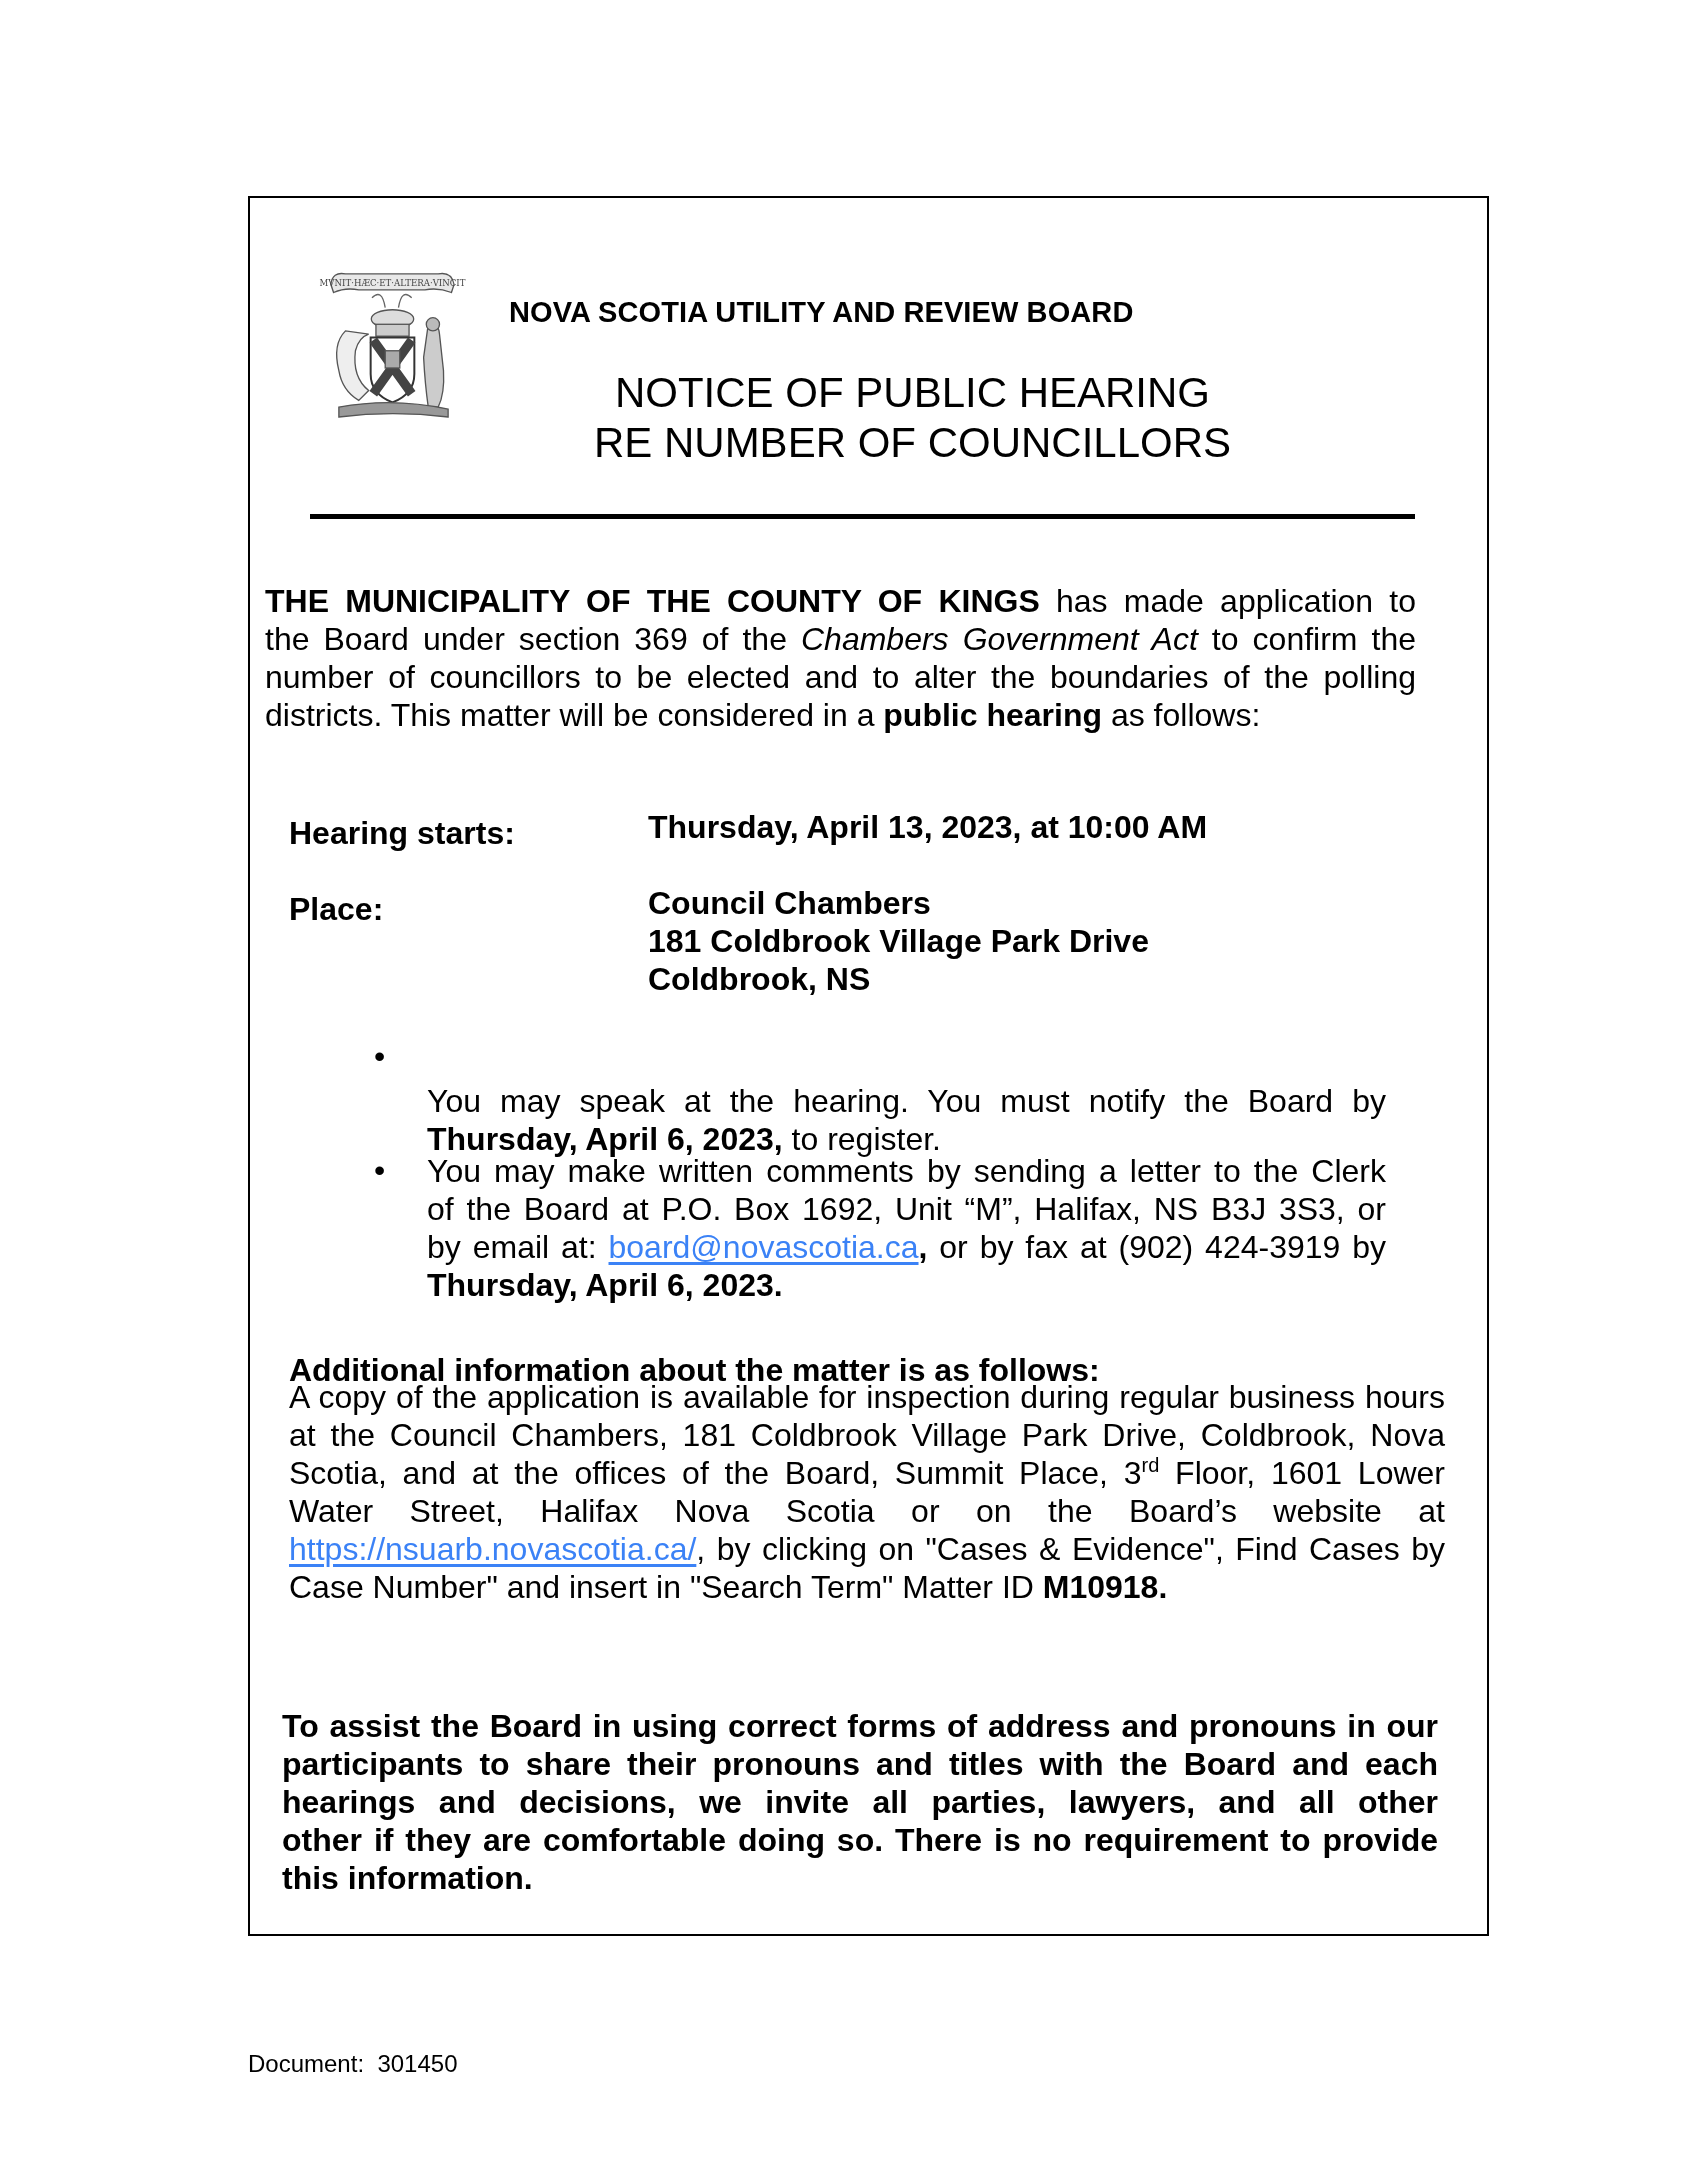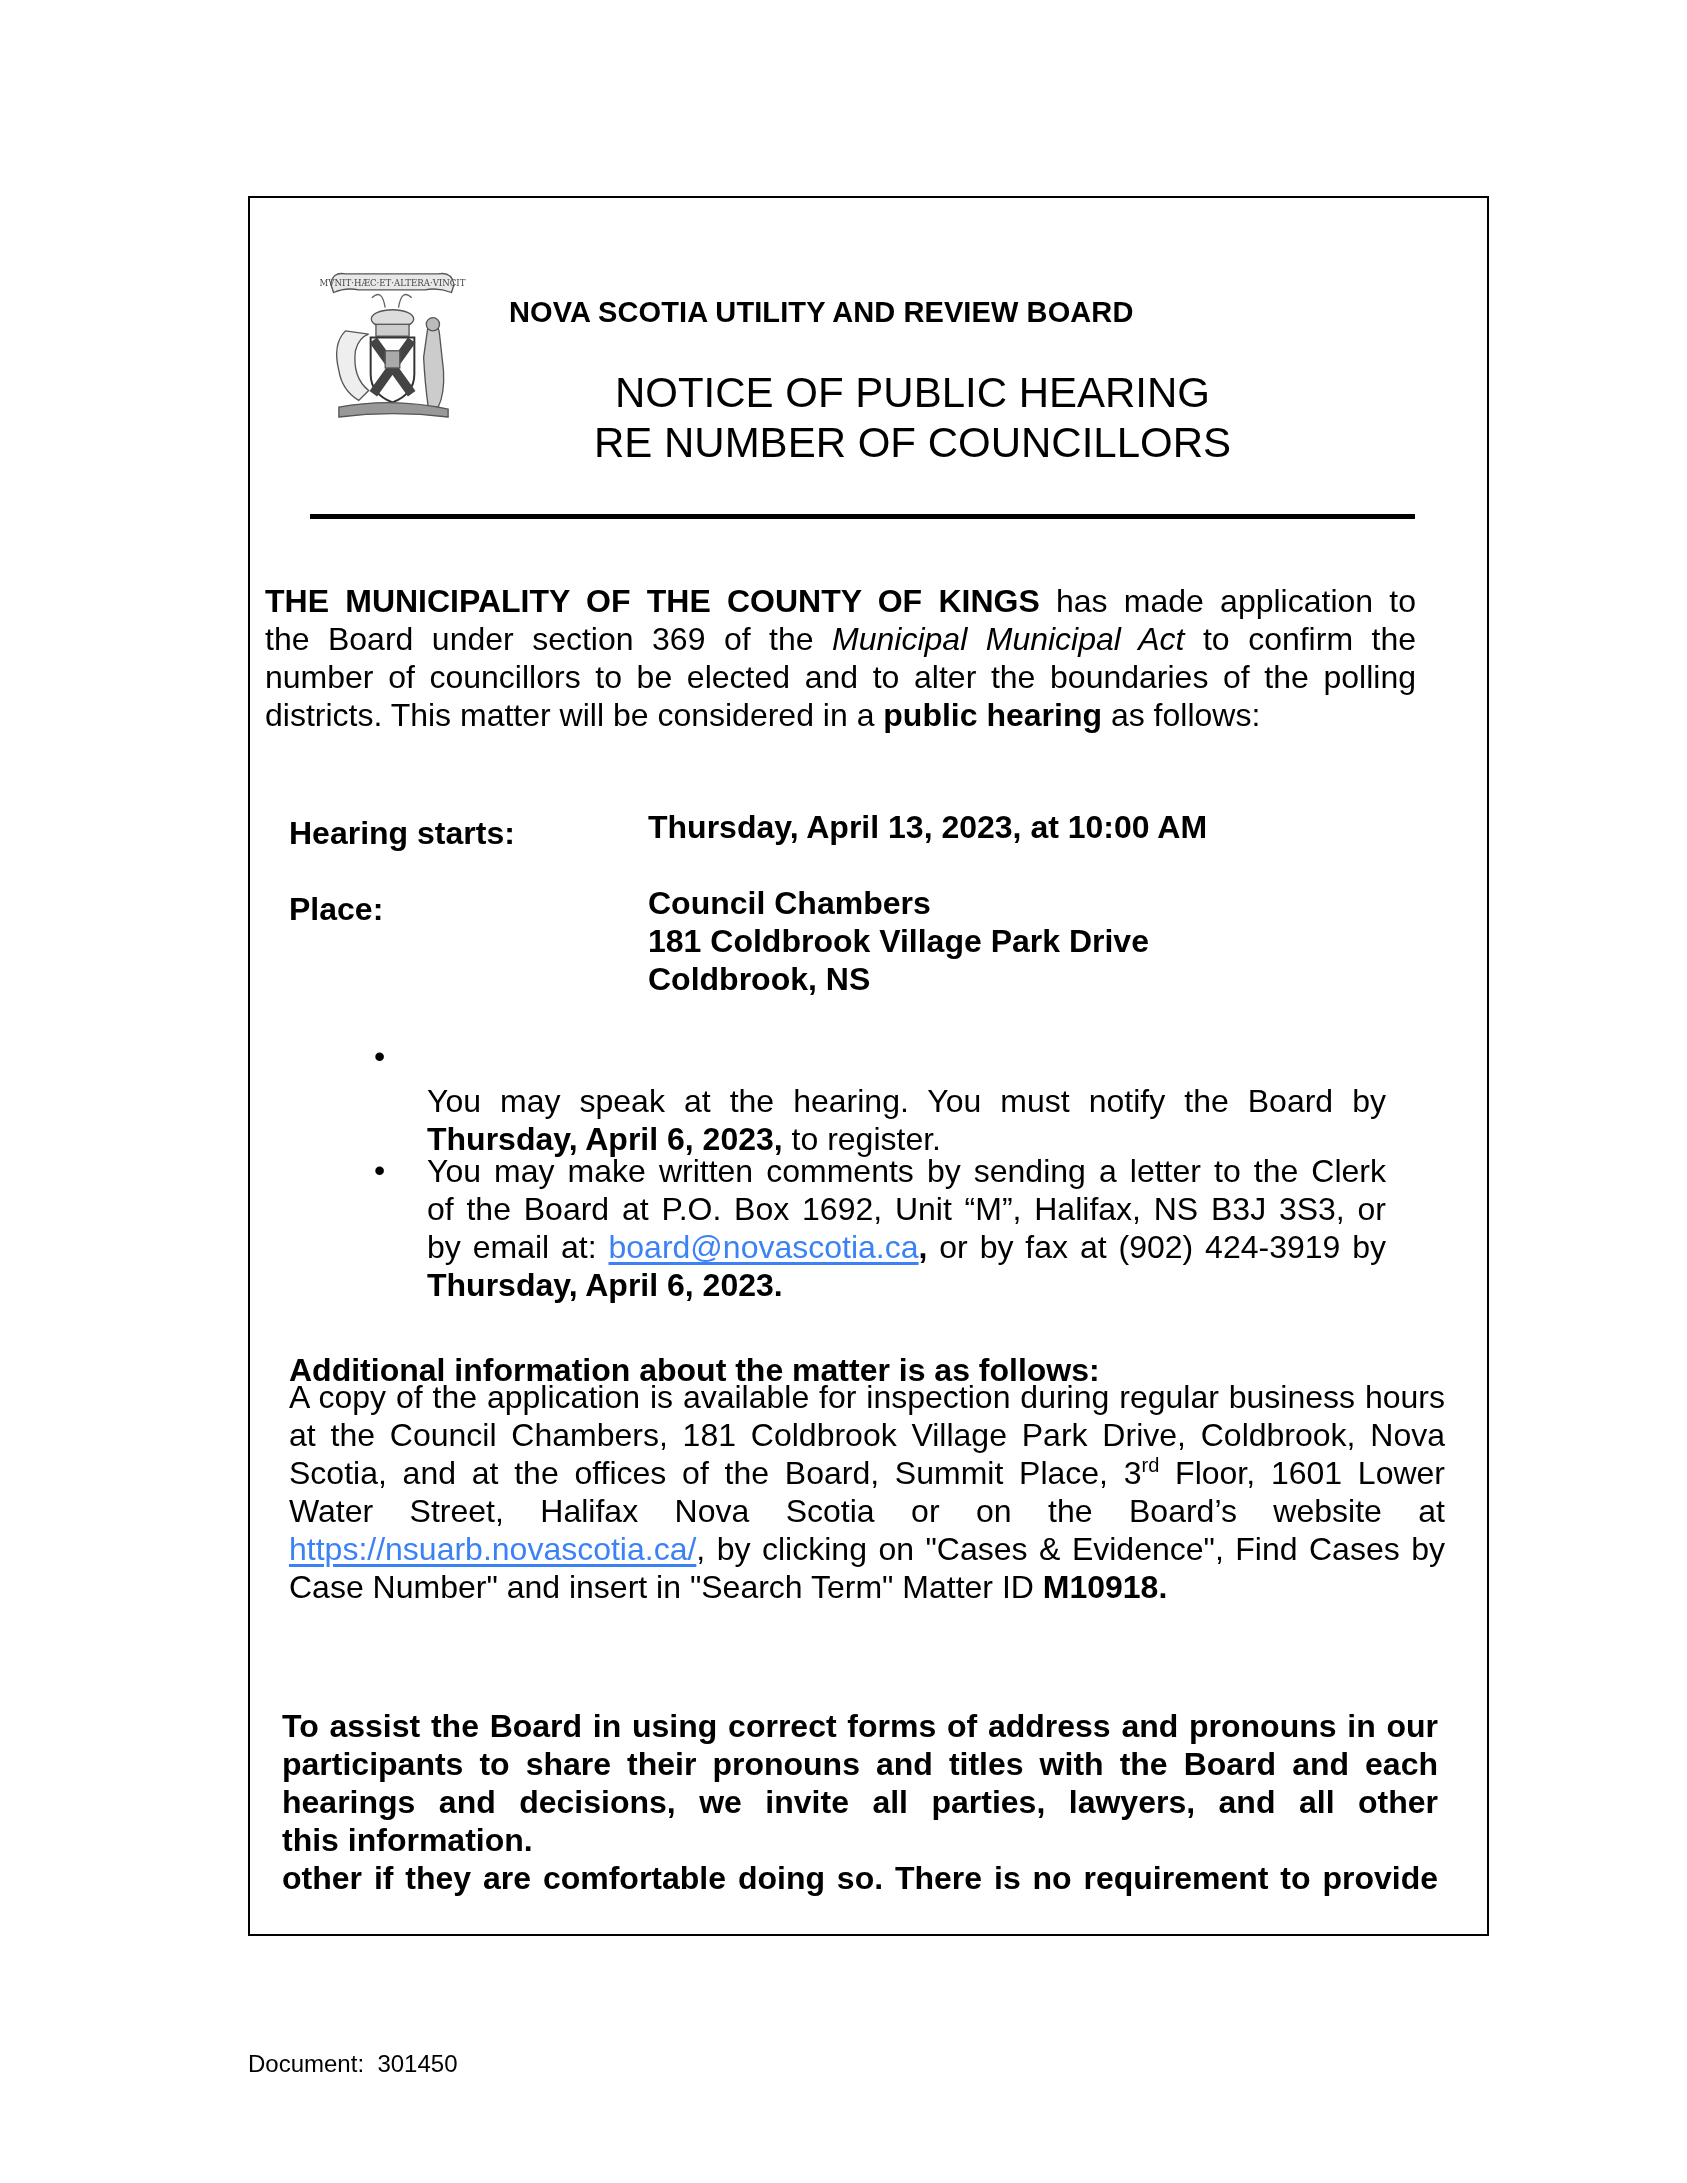--- a/index.html
+++ b/index.html
@@ -57,21 +57,21 @@
   </g>
 </svg>
 
 <div class="org">NOVA SCOTIA UTILITY AND REVIEW BOARD</div>
 <div class="title t1">NOTICE OF PUBLIC HEARING</div>
 <div class="title t2">RE NUMBER OF COUNCILLORS</div>
 <div class="rule"></div>
 
 <div class="para p1">
   <span class="line"><span class="b">THE MUNICIPALITY OF THE COUNTY OF KINGS</span><span> has made application to</span></span>
-  <span class="line"><span>the Board under section 369 of the </span><span class="i">Municipal Municipal Act</span><span> to confirm the</span></span>
+  <span class="line"><span>the Board under section 369 of the </span><span class="i">Chambers Government Act</span><span> to confirm the</span></span>
   <span class="line">number of councillors to be elected and to alter the boundaries of the polling</span>
   <span class="line last"><span>districts. This matter will be considered in a </span><span class="b">public hearing</span><span> as follows:</span></span>
 </div>
 
 <div class="row-label" style="top:815px;text-align:right;">Hearing starts:</div>
 <div class="row-val" style="top:808px;">Thursday, April 13, 2023, at 10:00 AM</div>
 
 <div class="row-label" style="top:891px;">Place:</div>
 <div class="row-val" style="top:884px;">
   <div>Council Chambers</div>
@@ -100,18 +100,18 @@
   <span class="line"><span>Scotia, and at the offices of the Board, Summit Place, 3</span><sup>rd</sup><span> Floor, 1601 Lower</span></span>
   <span class="line">Water Street, Halifax Nova Scotia or on the Board’s website at</span>
   <span class="line"><a class="link">https://nsuarb.novascotia.ca/</a><span>, by clicking on "Cases &amp; Evidence", Find Cases by</span></span>
   <span class="line last"><span>Case Number" and insert in "Search Term" Matter ID </span><span class="b">M10918.</span></span>
 </div>
 
 <div class="para p-pron b">
   <span class="line">To assist the Board in using correct forms of address and pronouns in our</span>
   <span class="line">participants to share their pronouns and titles with the Board and each</span>
   <span class="line">hearings and decisions, we invite all parties, lawyers, and all other</span>
+  <span class="line">other if they are comfortable doing so. There is no requirement to provide</span>
   <span class="line last">this information.</span>
-  <span class="line">other if they are comfortable doing so. There is no requirement to provide</span>
 </div>
 
 <div class="footer">Document:  301450</div>
 
 
 </body></html>

